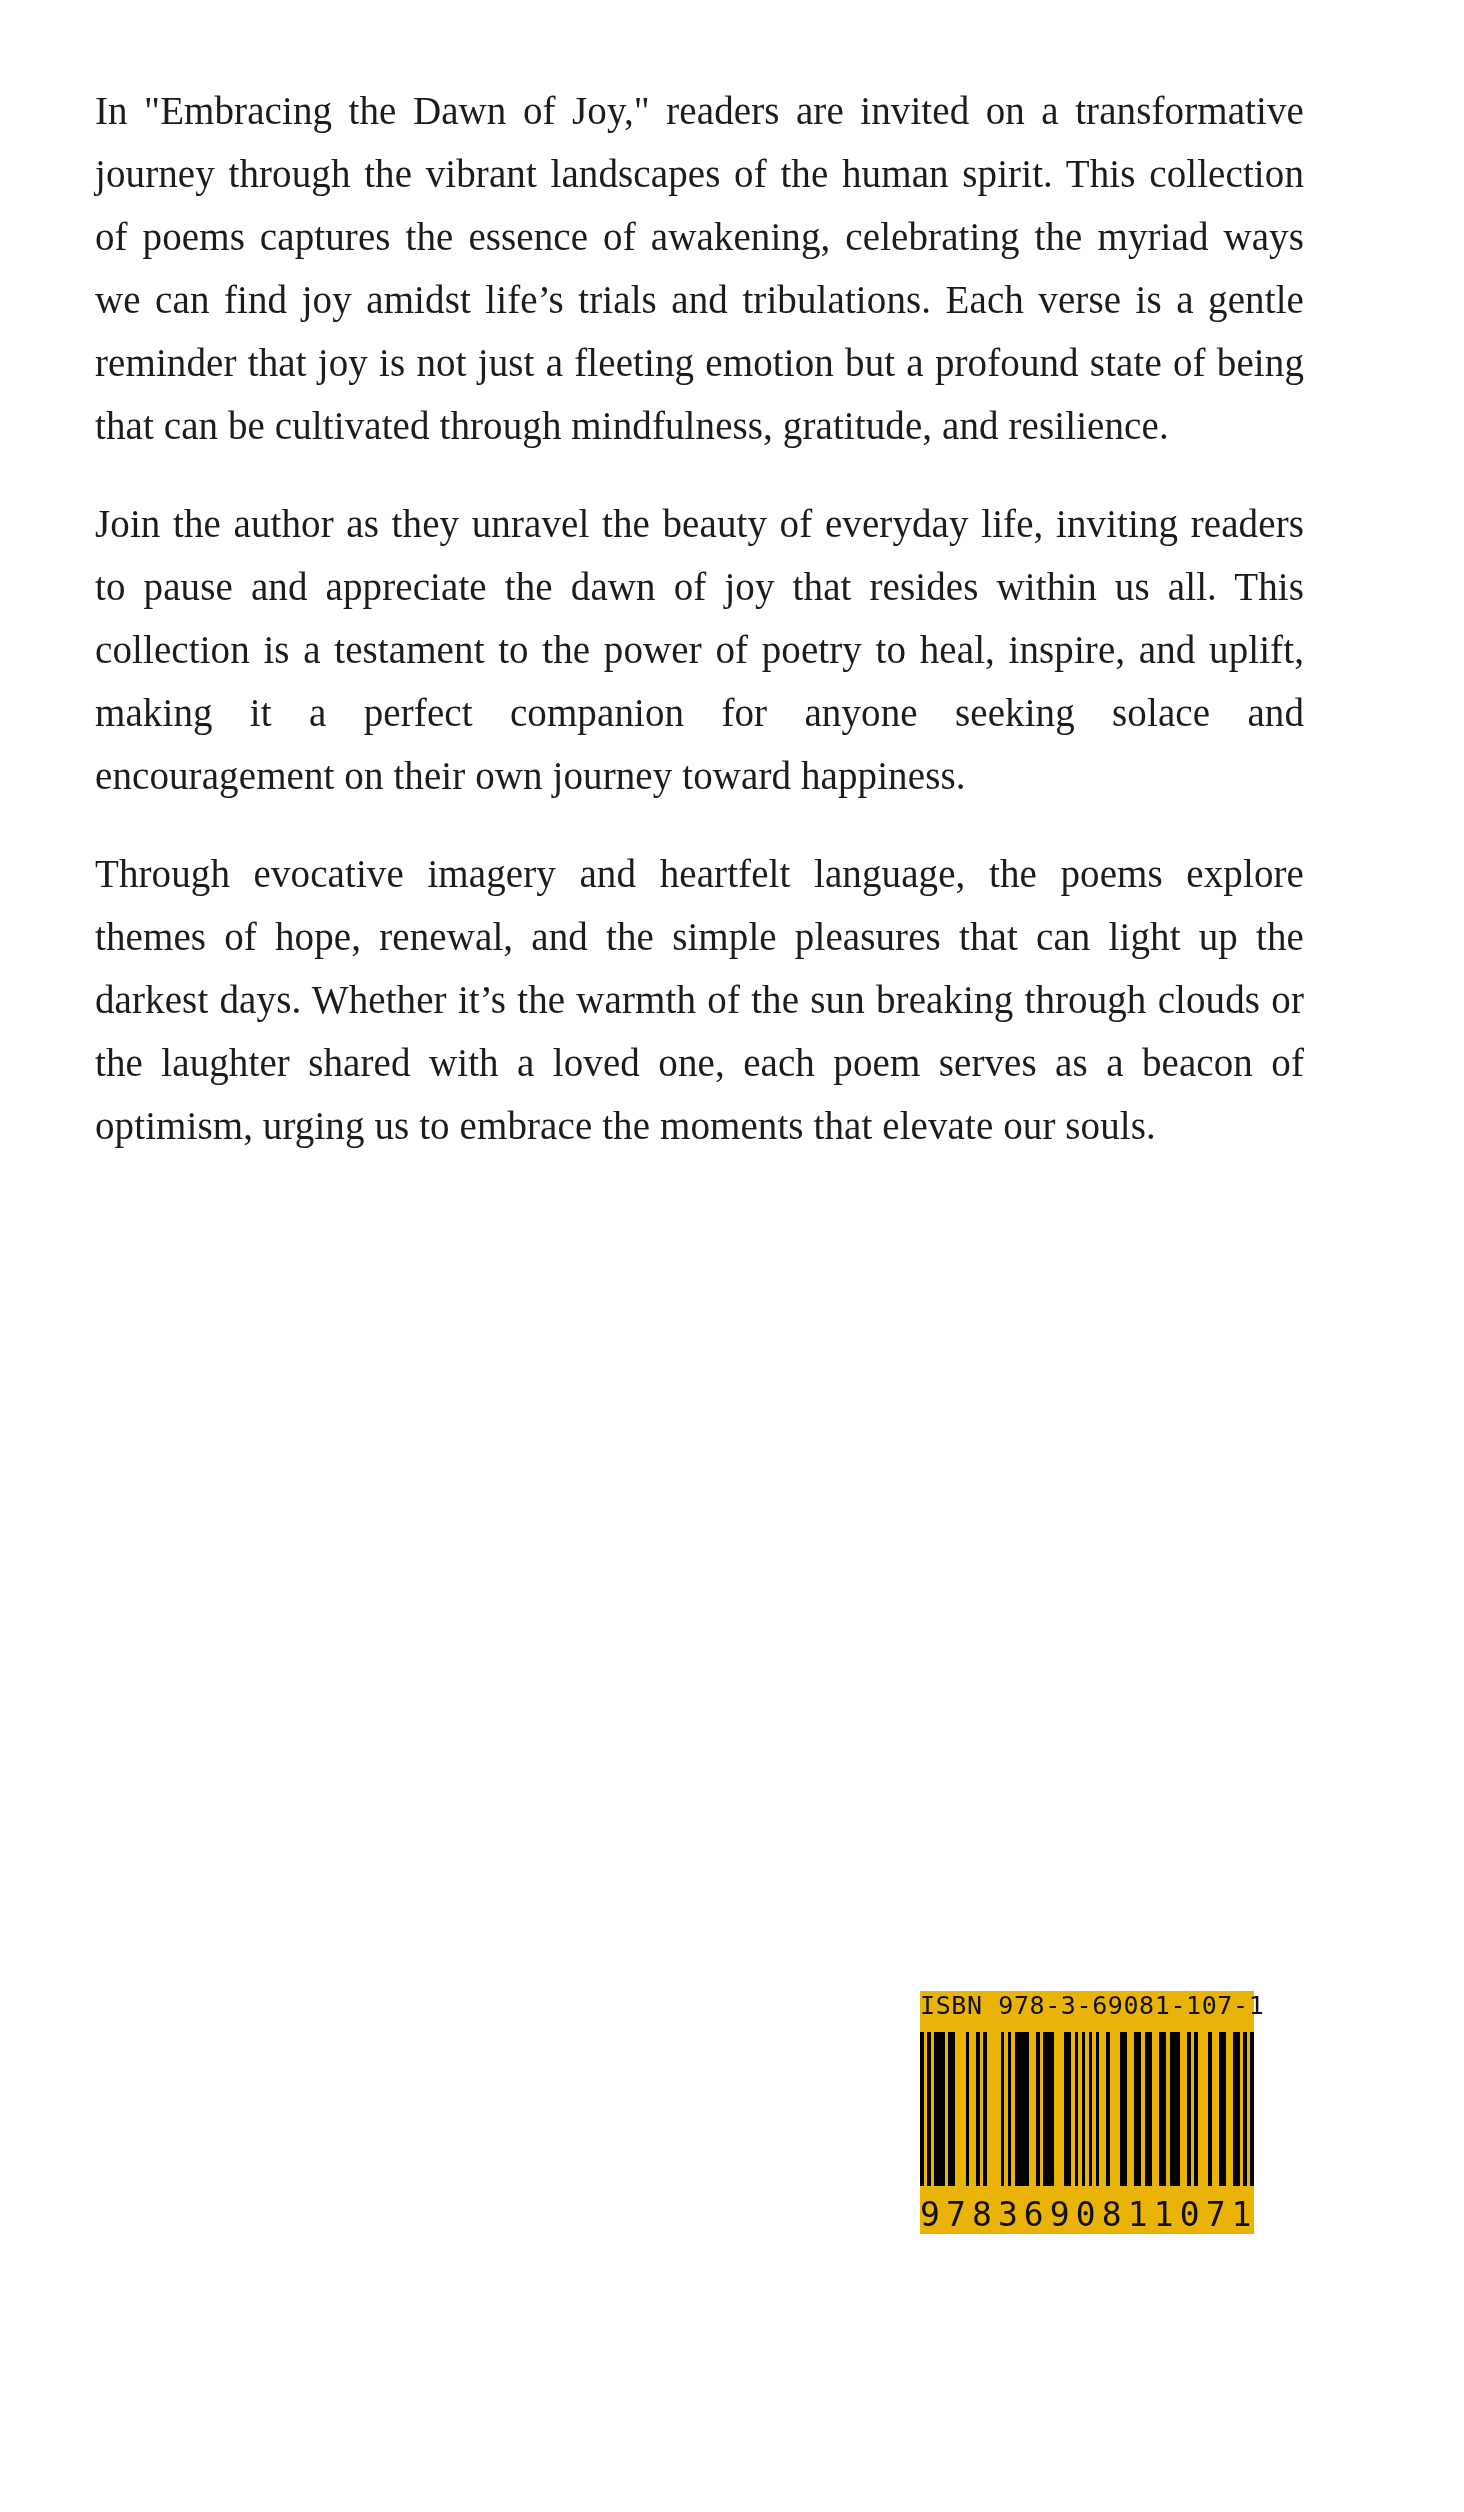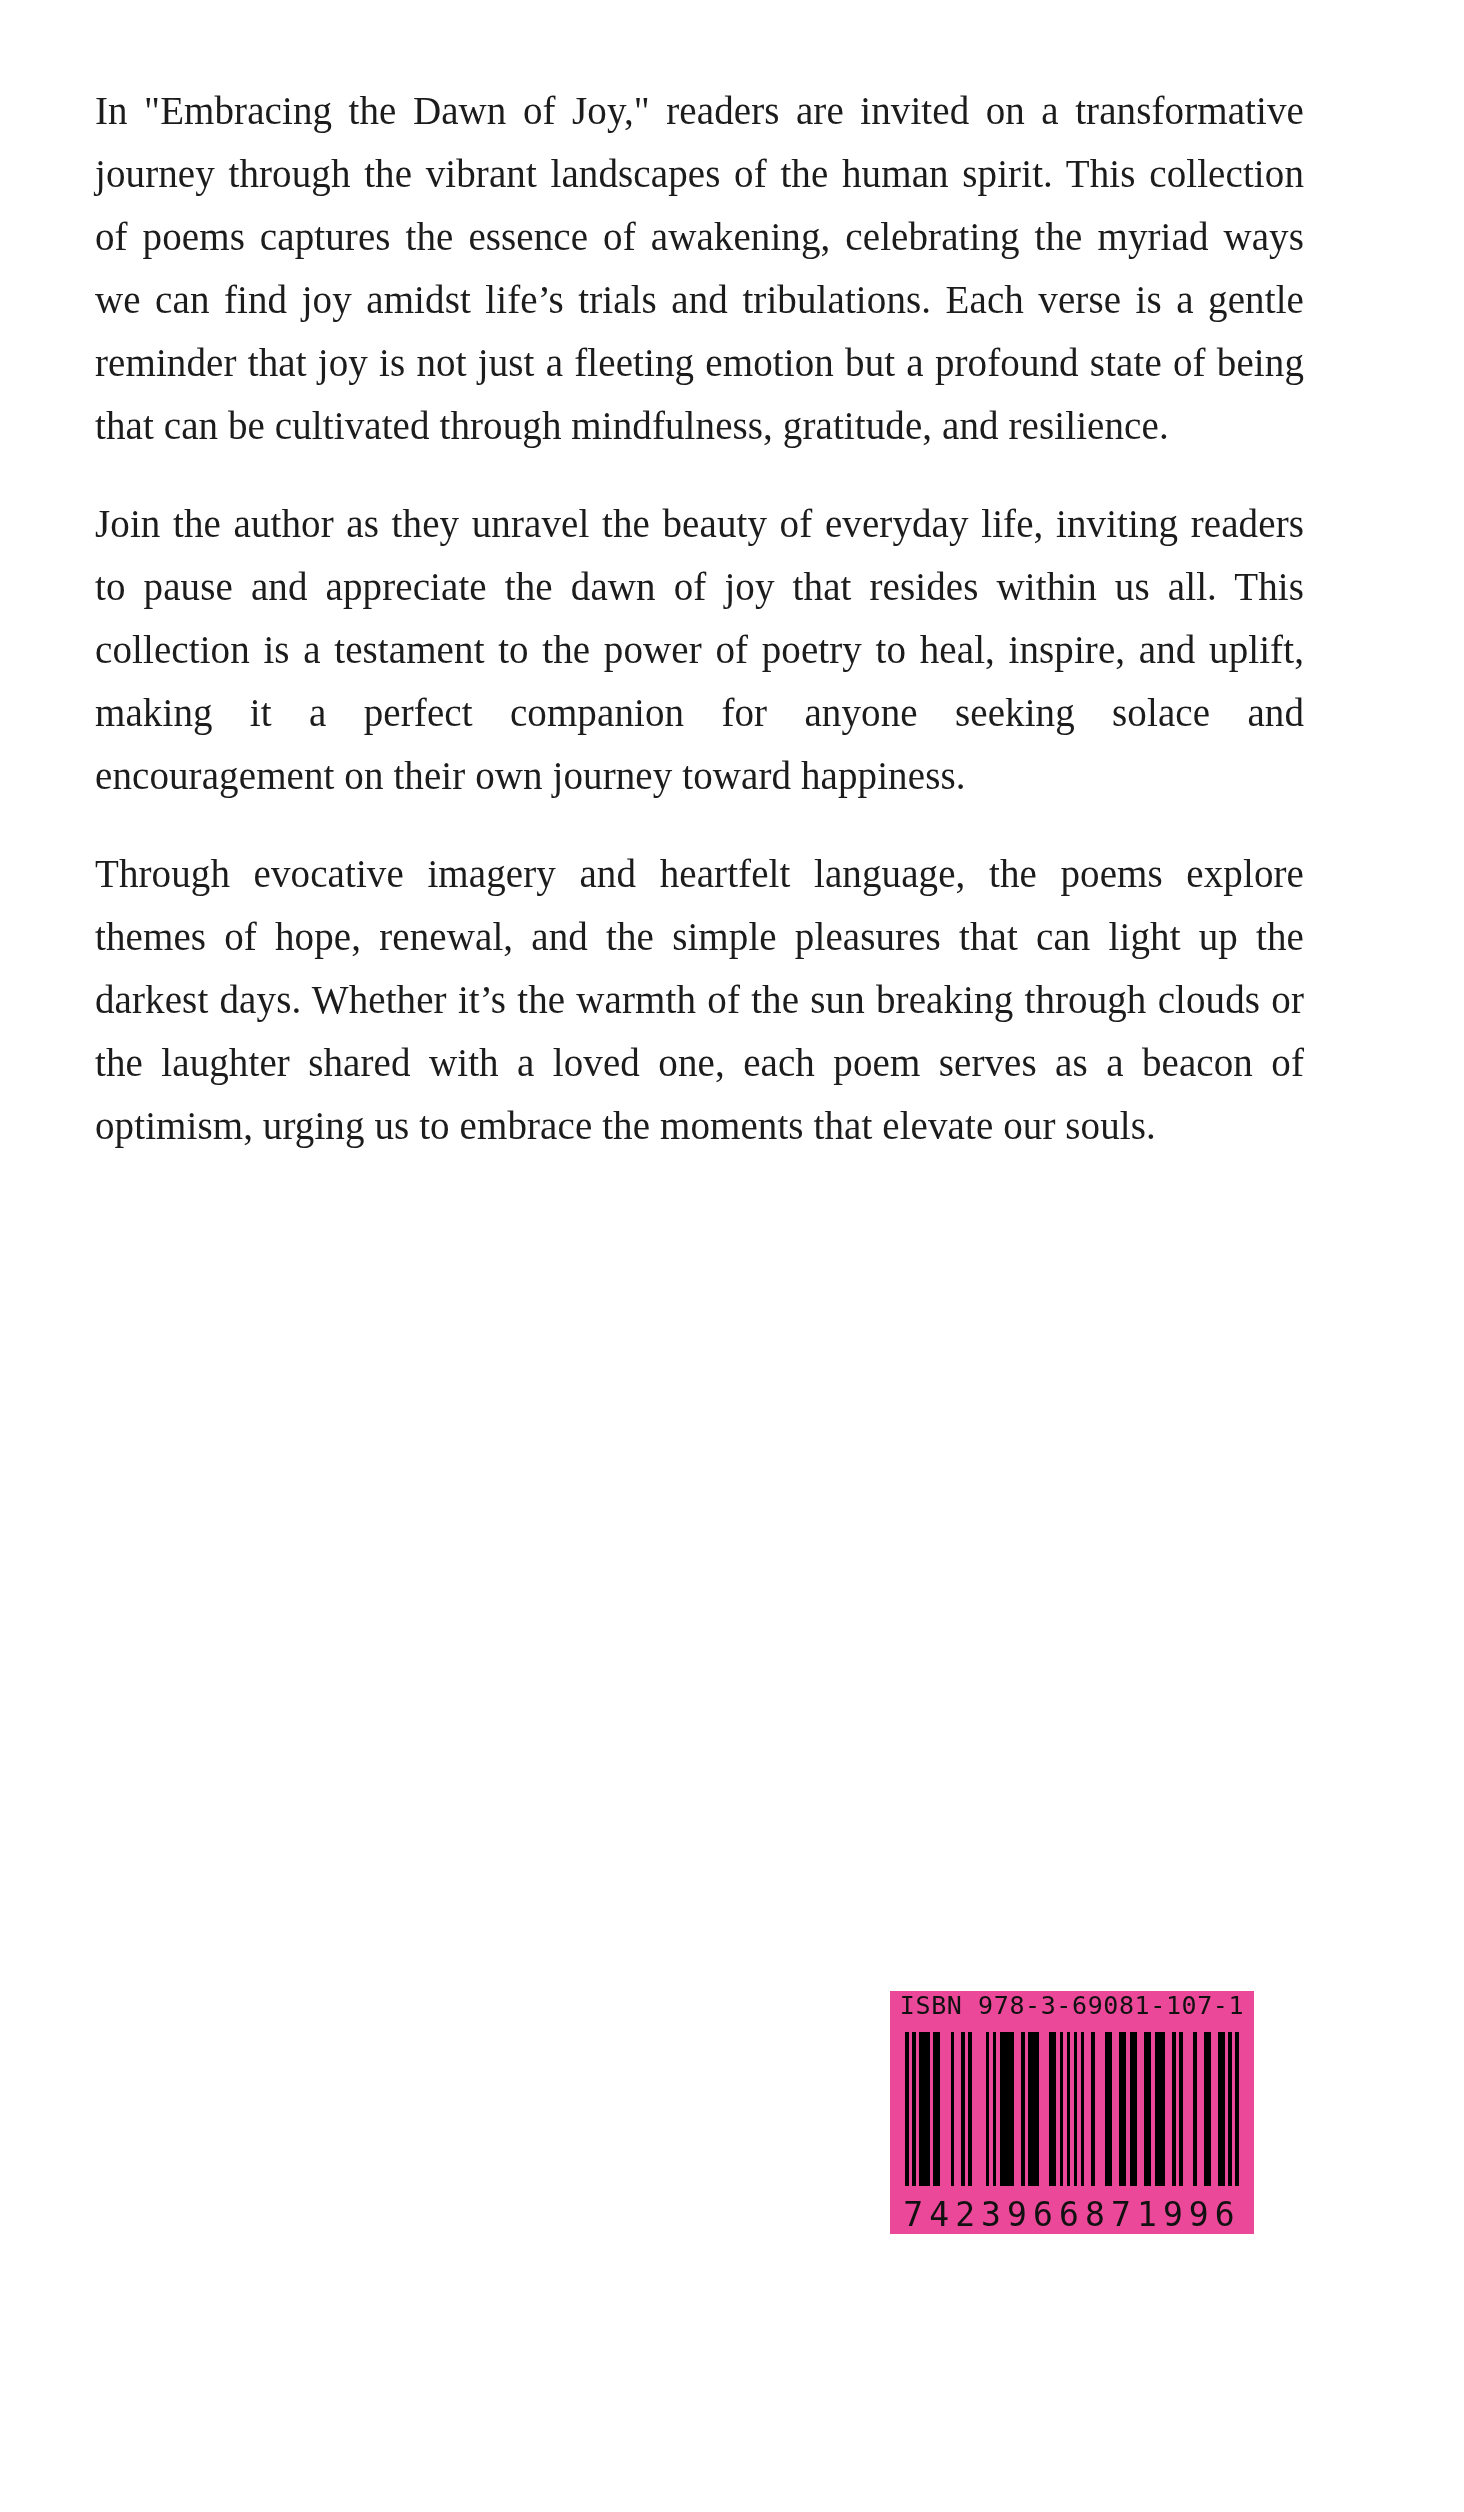--- a/index.html
+++ b/index.html
@@ -29,23 +29,23 @@
     text-justify: inter-word;
     letter-spacing: 0.1px;
   }
   .text-block p:last-child {
     margin-bottom: 0;
   }
   .barcode-block {
     position: absolute;
     top: 1991px;
     right: 211px;
-    width: 364px;
+    width: 334px;
     text-align: center;
-    background: #ec4899;
+    background: #eab308;
   }
   .isbn-label {
     font-family: "DejaVu Sans Mono", monospace;
     font-size: 25px;
     letter-spacing: 0.6px;
     color: #111111;
     margin-bottom: 12.2px;
     white-space: nowrap;
   }
   .barcode {
@@ -98,15 +98,15 @@
         <rect x="68" y="0" width="2" height="60"></rect>
         <rect x="71" y="0" width="3" height="60"></rect>
         <rect x="76" y="0" width="1" height="60"></rect>
         <rect x="78" y="0" width="1" height="60"></rect>
         <rect x="82" y="0" width="1" height="60"></rect>
         <rect x="85" y="0" width="2" height="60"></rect>
         <rect x="89" y="0" width="2" height="60"></rect>
         <rect x="92" y="0" width="1" height="60"></rect>
         <rect x="94" y="0" width="1" height="60"></rect>
       </svg></div>
-  <div class="isbn-number">7423966871996</div>
+  <div class="isbn-number">9783690811071</div>
 </div>
 
 
 </body></html>

